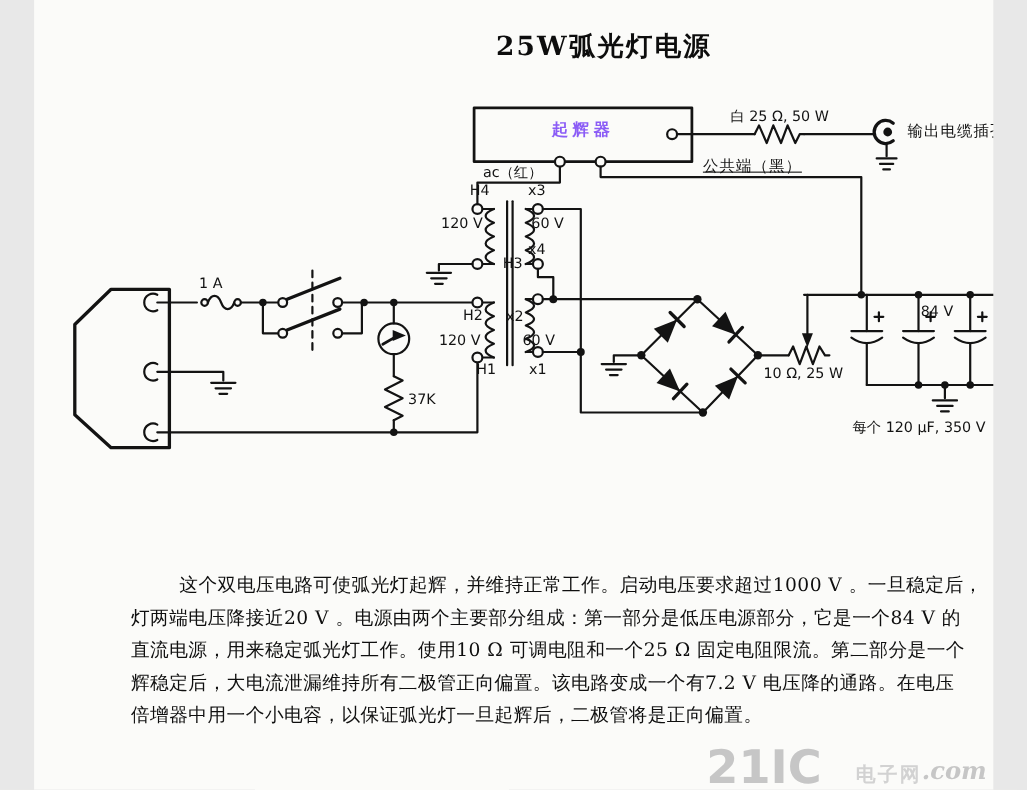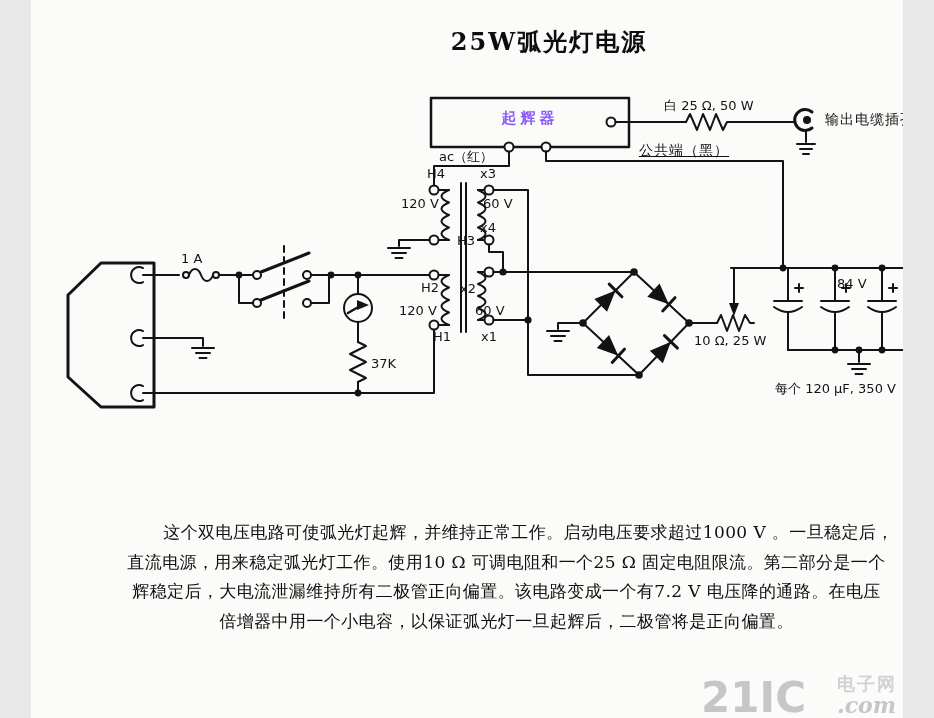--- a/index.html
+++ b/index.html
@@ -14,31 +14,31 @@
   .title{
     position:absolute;left:518px;top:26px;transform:translateX(-50%);
     font-size:24px;font-weight:bold;letter-spacing:2px;
     font-family:"DejaVu Serif","Liberation Serif",serif;color:#0d0d0d;
   }
   .starter-label{position:absolute;left:499px;top:109px;transform:translateX(-50%);
     font-size:15px;font-weight:bold;letter-spacing:4px;color:#8b5cf6;}
   .desc{
     position:absolute;left:88px;top:518px;width:775px;
     font-family:"DejaVu Serif","Liberation Serif",serif;
-    font-size:17px;line-height:29.5px;color:#0f0f0f;letter-spacing:0.4px;text-align:center;
+    font-size:17px;line-height:29.5px;color:#0f0f0f;letter-spacing:0.4px;
   }
   .desc .line{white-space:nowrap;}
   .desc .line:first-child{text-indent:44px;}
   .watermark{
     position:absolute;right:6px;bottom:2px;display:flex;align-items:flex-end;
     color:#c6c6c6;user-select:none;gap:29px;
   }
   .wm-big{font-size:42px;font-weight:bold;line-height:0.85;letter-spacing:0px;
     font-family:"DejaVu Sans","Liberation Sans",sans-serif;}
-  .wm-col{display:flex;flex-direction:column;align-items:flex-start;margin-left:2px;}
+  .wm-col{display:flex;align-items:flex-start;margin-left:2px;}
   .wm-cn{font-size:18px;font-weight:bold;color:#d2d2d2;letter-spacing:2px;}
   .wm-com{font-size:22px;font-style:italic;font-weight:bold;line-height:0.9;
     font-family:"DejaVu Serif","Liberation Serif",serif;}
 </style>
 </head>
 <body>
 
 <div class="page">
 
   <svg class="circuit" width="934" height="718" viewBox="0 0 934 718">
@@ -288,20 +288,21 @@
   <div class="lbl" style="left:340px;top:356px;">37K</div>
 
   <div class="lbl" style="left:663px;top:333px;">10 Ω, 25 W</div>
 
   <div class="lbl" style="left:806px;top:246px;margin-top:30px;">84 V</div>
 
   <div class="lbl" style="left:744px;top:380px;">每个 120 μF, 350 V</div>
 
   <div class="desc">
     <div class="line">这个双电压电路可使弧光灯起辉，并维持正常工作。启动电压要求超过1000 V 。一旦稳定后，</div>
+    <div class="line">灯两端电压降接近20 V 。电源由两个主要部分组成：第一部分是低压电源部分，它是一个84 V 的</div>
     <div class="line">直流电源，用来稳定弧光灯工作。使用10 Ω 可调电阻和一个25 Ω 固定电阻限流。第二部分是一个</div>
     <div class="line">辉稳定后，大电流泄漏维持所有二极管正向偏置。该电路变成一个有7.2 V 电压降的通路。在电压</div>
     <div class="line">倍增器中用一个小电容，以保证弧光灯一旦起辉后，二极管将是正向偏置。</div>
   </div>
 
   <div class="watermark">
     <span class="wm-big">21IC</span>
     <span class="wm-col">
       <span class="wm-cn">电子网</span>
       <span class="wm-com">.com</span>

